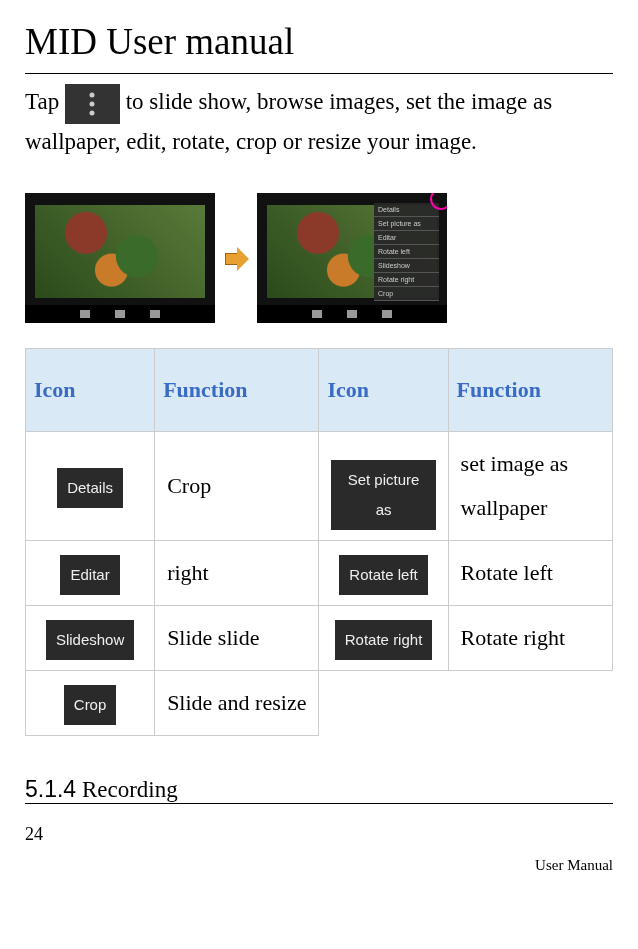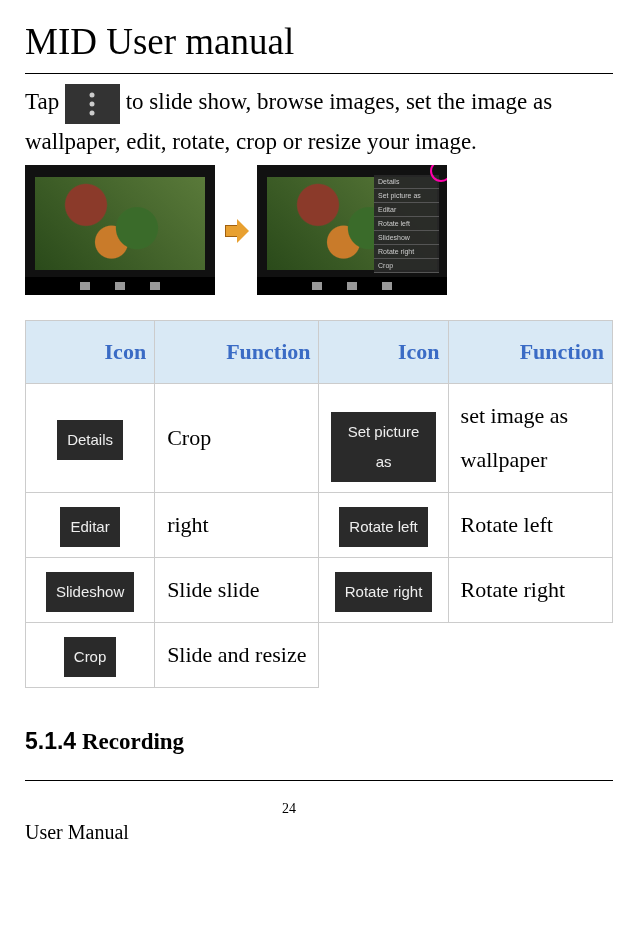--- a/index.html
+++ b/index.html
@@ -13,21 +13,21 @@
       background: #fff;
     }
     .doc-title {
       font-size: 37px;
       font-weight: normal;
       margin: 0 0 8px 0;
       border-bottom: 1.5px solid #000;
       padding-bottom: 10px;
     }
     .intro-para {
-      margin: 10px 0 4px 0;
+      margin: 10px 0 32px 0;
       line-height: 1.6;
     }
     .overflow-icon {
       display: inline-block;
       width: 55px;
       height: 40px;
       background: #333;
       vertical-align: middle;
       position: relative;
     }
@@ -137,23 +137,23 @@
     table.icon-table {
       border-collapse: collapse;
       width: 100%;
       margin-bottom: 40px;
     }
     table.icon-table th {
       background: #d9e9f5;
       color: #3a6bc5;
       font-weight: bold;
       font-size: 22px;
-      padding: 18px 8px;
+      padding: 28px 8px;
       border: 1px solid #ccc;
-      text-align: right;
+      text-align: left;
     }
     table.icon-table td {
       border: 1px solid #ccc;
       padding: 10px 12px;
       font-size: 22px;
       vertical-align: middle;
       line-height: 2;
     }
     .icon-cell {
       text-align: center;
@@ -164,35 +164,34 @@
       background: #2a2a2a;
       color: #eee;
       font-family: Arial, sans-serif;
       font-size: 15px;
       padding: 5px 10px;
     }
     .td-icon { width: 22%; }
     .td-func { width: 28%; }
     .section-heading {
       font-size: 23px;
-      font-weight: bold;
+      font-weight: normal;
       margin: 24px 0 20px 0;
       border-bottom: 1.5px solid #000;
-      padding-bottom: 25px;
     }
     .sect-num { font-family: Arial, sans-serif; }
     .footer {
-      text-align: center;
-      font-size: 14px;
+      text-align: left;
+      font-size: 18px;
       padding-right: 60px;
     }
     .footer-label {
-      text-align: left;
-      font-size: 20px;
-      margin-top: 4px;
+      text-align: right;
+      font-size: 15px;
+      margin-top: 12px;
     }
     .no-border-right { border-right: none !important; }
     .no-border-left { border-left: none !important; }
     .no-border-bottom { border-bottom: none !important; }
   </style>
 </head>
 <body>
 
 <h1 class="doc-title">MID User manual</h1>
 

